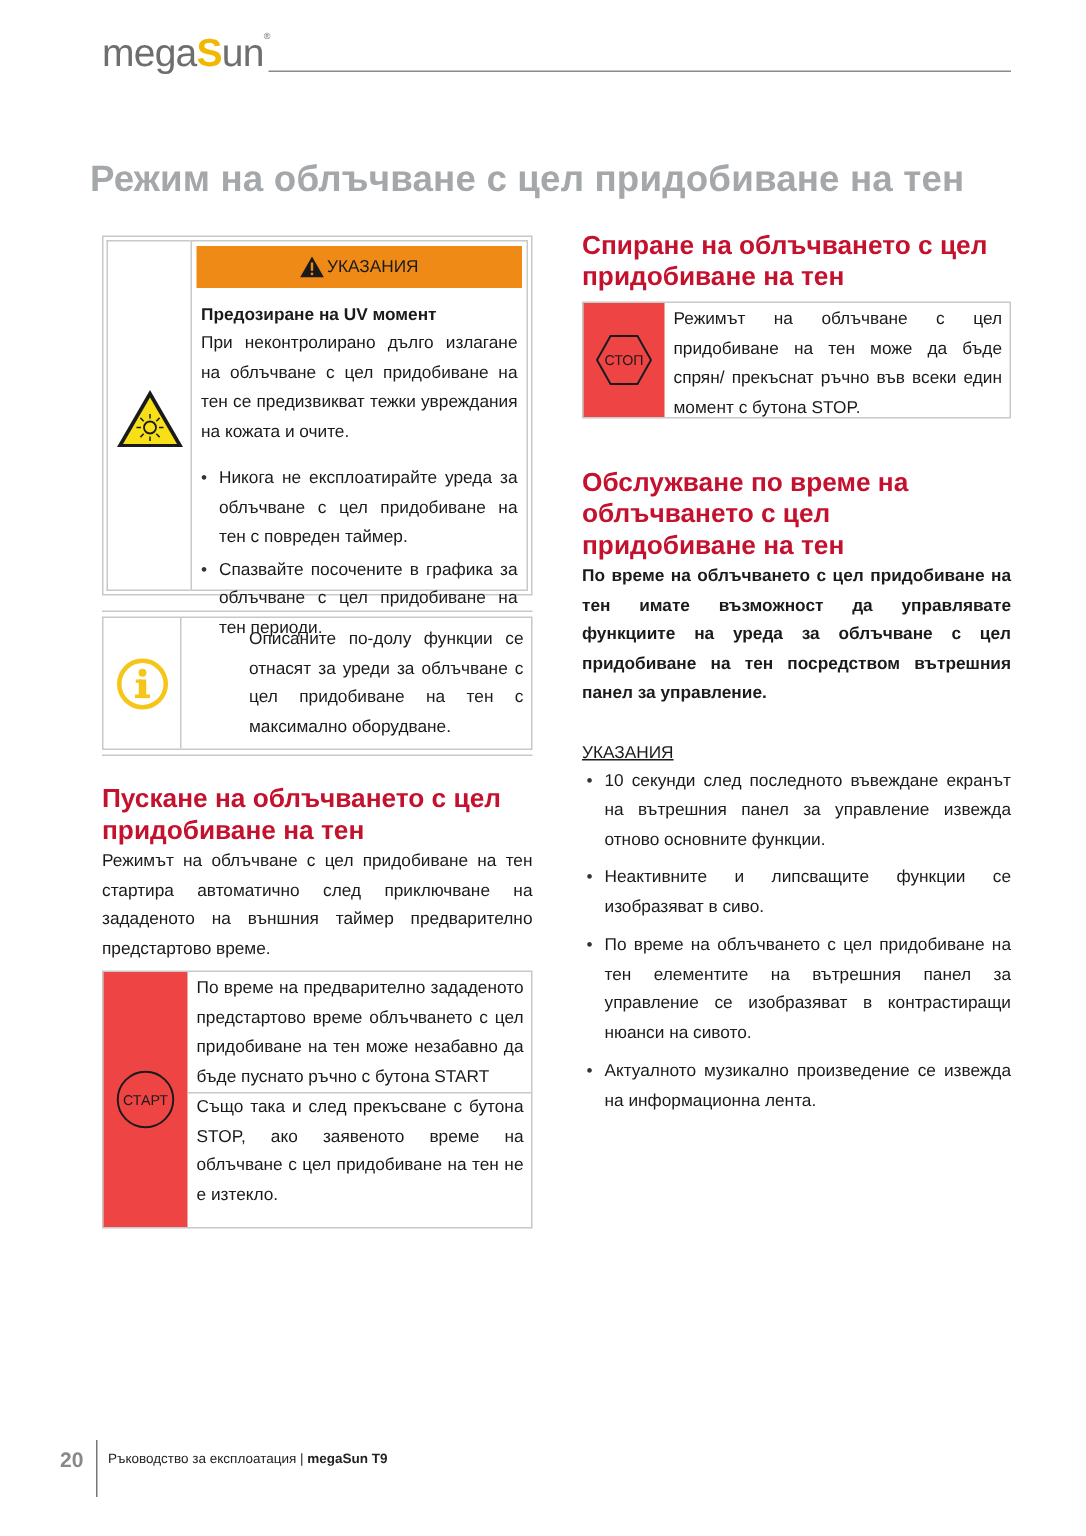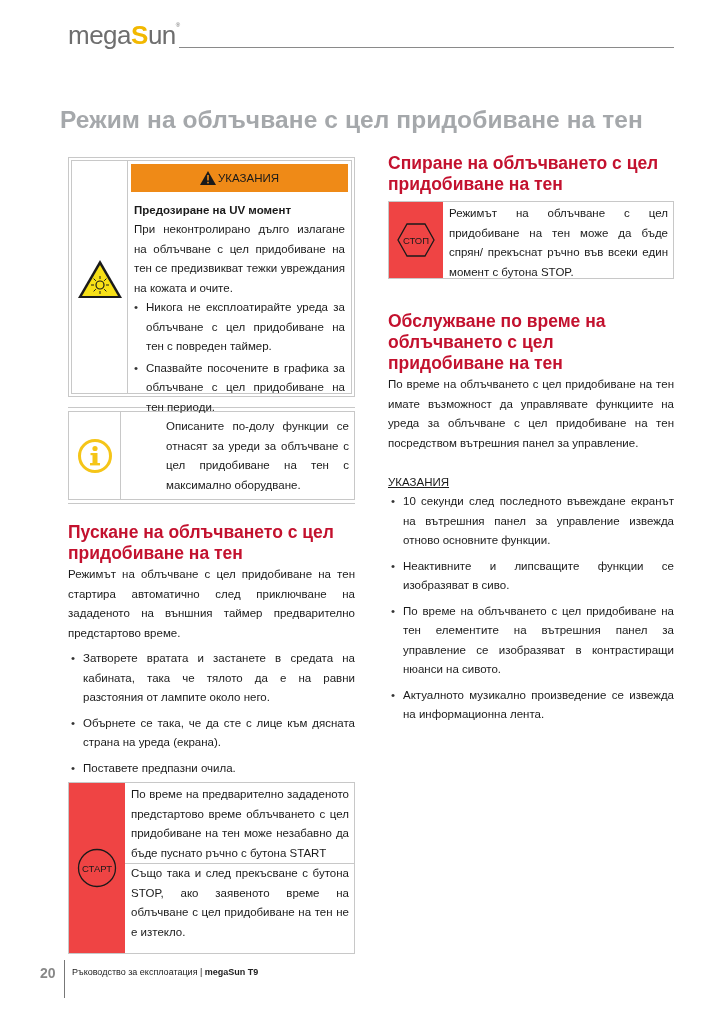--- a/index.html
+++ b/index.html
@@ -26,21 +26,21 @@
 
   
   .warn-box { display: flex; border: 1px solid #c8c8c8; padding: 2px; width: 287px; height: 240px; }
   .warn-icon-cell { width: 56px; border: 1px solid #c8c8c8; border-right: none; display: flex; align-items: flex-end; justify-content: center; padding-bottom: 94px; }
   .warn-text-cell { flex: 1; border: 1px solid #c8c8c8; padding: 3px; }
   .warn-banner { background: #ef8a17; height: 28px; display: flex; align-items: center; justify-content: center; font-size: 11.5px; color: #1a1a1a; }
   .warn-banner svg { margin-right: 2px; }
   .warn-body { padding: 9px 3px 0 3px; }
   .warn-body .bold { font-weight: bold; font-size: 11.5px; line-height: 19px; }
   .warn-body .bullets li { padding-left: 12px; margin-top: 2px; }
-  .warn-body .bullets li:first-child { margin-top: 0; }
+  .warn-body .bullets li:first-child { margin-top: 12px; }
   .warn-body .bullets li::before { left: 0; }
 
   
   .info-box { display: flex; margin-top: 10px; border-top: 1px solid #c8c8c8; border-bottom: 1px solid #c8c8c8; padding: 3px 0; width: 287px; }
   .info-inner { display: flex; width: 100%; border: 1px solid #c8c8c8; }
   .info-icon-cell { width: 52px; border-right: 1px solid #c8c8c8; display: flex; align-items: center; justify-content: center; }
   .info-text-cell { flex: 1; padding: 5px 5px 4px 5px; margin-left: 40px; }
 
   
   .btn-box { display: flex; border: 1px solid #c8c8c8; }
@@ -116,25 +116,20 @@
           <rect x="13.5" y="15" width="4" height="2.2" fill="#f5c518"></rect>
           <rect x="13" y="25" width="10" height="2.4" fill="#f5c518"></rect>
         </svg>
       </div>
       <div class="info-text-cell body-text">Описаните по-долу функции се отнасят за уреди за облъчване с цел придобиване на тен с максимално оборудване.</div>
     </div>
   </div>
 
   <h2 class="sec" style="margin-top: 18px;">Пускане на облъчването с цел придобиване на тен</h2>
   <p class="body-text" style="margin-top: 1px;">Режимът на облъчване с цел придобиване на тен стартира автоматично след приключване на зададеното на външния таймер предварително предстартово време.</p>
-  <ul class="bullets" style="margin-top: 2px;">
-    <li>Затворете вратата и застанете в средата на кабината, така че тялото да е на равни разстояния от лампите около него.</li>
-    <li>Обърнете се така, че да сте с лице към дясната страна на уреда (екрана).</li>
-    <li>Поставете предпазни очила.</li>
-  </ul>
 
   <div class="btn-box" style="margin-top: 4px; height: 172px;">
     <div class="btn-gray" style="width: 56px;">
       <svg width="40" height="40" viewBox="0 0 40 40">
         <circle cx="20" cy="20" r="18.5" fill="none" stroke="#1a1a1a" stroke-width="1.3"></circle>
         <text x="20" y="23.5" text-anchor="middle" font-family="Liberation Sans, sans-serif" font-size="9.5" fill="#1a1a1a">СТАРТ</text>
       </svg>
     </div>
     <div class="btn-text body-text">
       <div class="part">По време на предварително зададеното предстартово време облъчването с цел придобиване на тен може незабавно да бъде пуснато ръчно с бутона START</div>
@@ -149,21 +144,21 @@
     <div class="btn-gray" style="width: 54px;">
       <svg width="40" height="36" viewBox="0 0 40 36">
         <polygon points="11,2 29,2 38,18 29,34 11,34 2,18" fill="none" stroke="#1a1a1a" stroke-width="1.3"></polygon>
         <text x="20" y="21.5" text-anchor="middle" font-family="Liberation Sans, sans-serif" font-size="9.5" fill="#1a1a1a">СТОП</text>
       </svg>
     </div>
     <div class="btn-text body-text">Режимът на облъчване с цел придобиване на тен може да бъде спрян/ прекъснат ръчно във всеки един момент с бутона STOP.</div>
   </div>
 
   <h2 class="sec" style="margin-top: 32px;">Обслужване по време на облъчването с цел придобиване на тен</h2>
-  <p class="body-text" style="margin-top: 1px;">По време на облъчването с цел придобиване на тен имате възможност да управлявате функциите на уреда за облъчване с цел придобиване на тен посредством вътрешния панел за управление.</p>
+  <p class="body-text" style="margin-top: 1px; font-weight: bold;">По време на облъчването с цел придобиване на тен имате възможност да управлявате функциите на уреда за облъчване с цел придобиване на тен посредством вътрешния панел за управление.</p>
 
   <div class="underline" style="margin-top: 20px;">УКАЗАНИЯ</div>
   <ul class="bullets">
     <li style="margin-top: 0;">10 секунди след последното въвеждане екранът на вътрешния панел за управление извежда отново основните функции.</li>
     <li>Неактивните и липсващите функции се изобразяват в сиво.</li>
     <li>По време на облъчването с цел придобиване на тен елементите на вътрешния панел за управление се изобразяват в контрастиращи нюанси на сивото.</li>
     <li>Актуалното музикално произведение се извежда на информационна лента.</li>
   </ul>
 </div>
 

